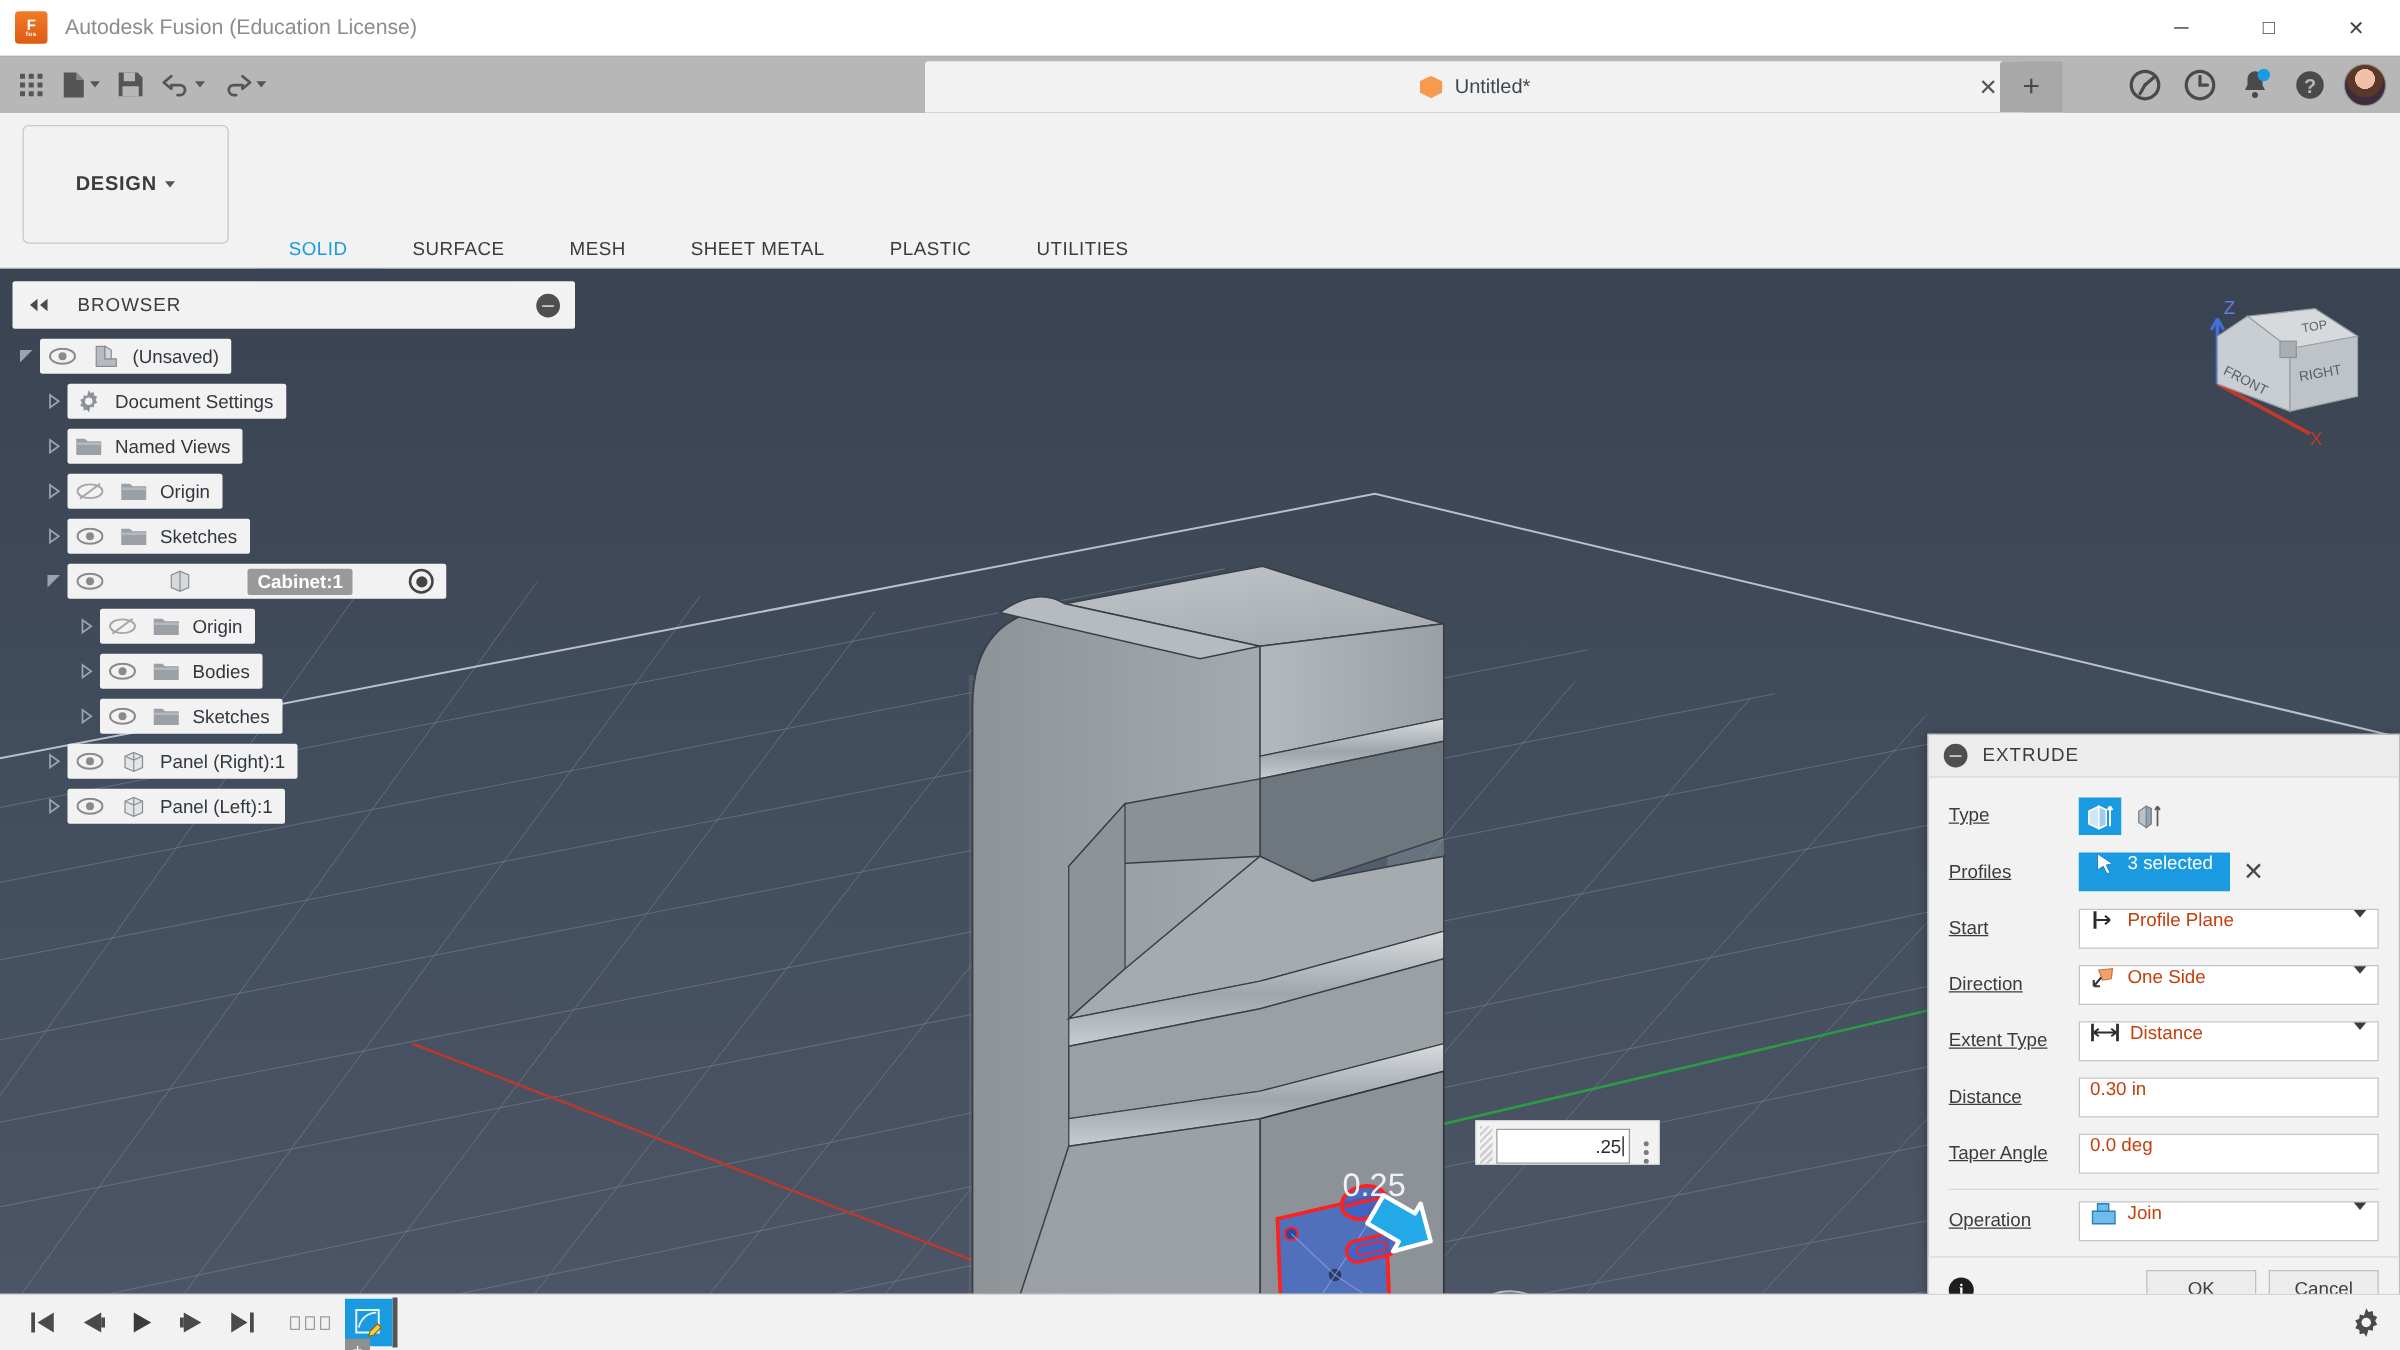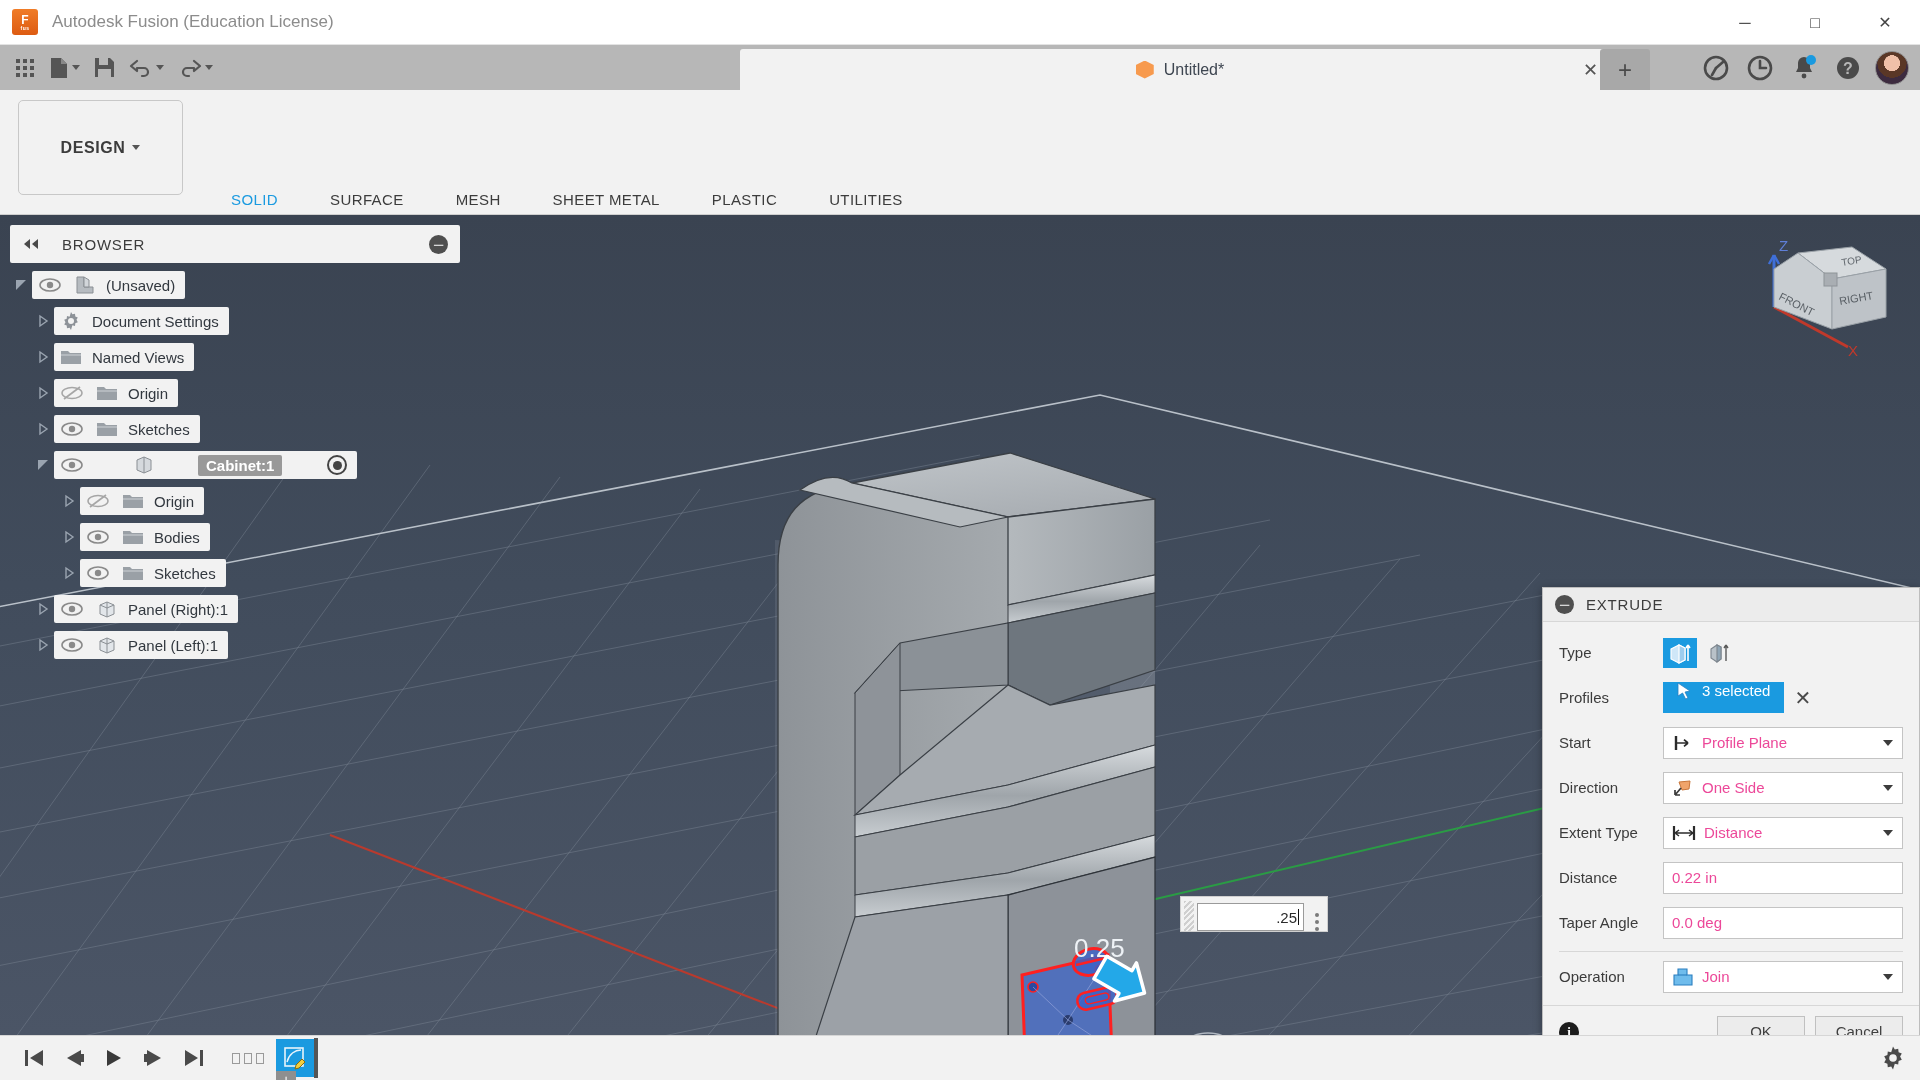--- a/index.html
+++ b/index.html
@@ -157,35 +157,35 @@
     background: #f2f2f2; border: 1px solid #bdbdbd; z-index: 20;
     box-shadow: 0 2px 8px rgba(0,0,0,.35);
   }
   .dlg-hdr {
     height: 34px; display: flex; align-items: center; gap: 12px; padding: 0 12px;
     background: #ececec; border-bottom: 1px solid #d7d7d7;
   }
   .dlg-title { font-size: 15px; color: #3c3c3c; letter-spacing: .8px; }
   .dlg-body { padding: 8px 16px 6px 16px; }
   .row { display: flex; align-items: center; height: 45px; }
-  .row .lbl { width: 104px; font-size: 15px; color: #3c3c3c; }
+  .row .lbl { width: 104px; font-size: 15px; color: #3c3c3c; text-decoration: underline; }
   .ctl-wrap { flex: 1; display: flex; align-items: center; gap: 10px; }
   .typebtn {
     width: 34px; height: 30px; display: flex; align-items: center; justify-content: center;
   }
   .typebtn.on { background: #1a9ae0; }
   .selchip {
     background: #1a9ae0; color: #fff; height: 31px; min-width: 120px;
     display: flex; align-items: flex-start; gap: 10px; padding: 0 14px; font-size: 15px;
   }
   .xbtn { font-size: 20px; color: #4a4a4a; }
   .field {
     flex: 1; height: 32px; background: #fff; border: 1px solid #c4c4c4;
-    display: flex; align-items: center; padding: 0 8px; gap: 8px;
-    font-size: 15px; color: #ec4899; position: relative;
+    display: flex; align-items: flex-start; padding: 0 8px; gap: 8px;
+    font-size: 15px; color: #c2410c; position: relative;
   }
   .field .dd {
     position: absolute; right: 9px; width: 0; height: 0;
     border-left: 5px solid transparent; border-right: 5px solid transparent;
     border-top: 6px solid #3c3c3c;
   }
   .hr { height: 1px; background: #d7d7d7; margin: 6px 0 2px 0; }
   .dlg-foot {
     height: 52px; display: flex; align-items: center; padding: 0 16px;
     border-top: 1px solid #d7d7d7; background: #f2f2f2;
@@ -1108,21 +1108,21 @@
               <span>Distance</span>
               <span class="dd"></span>
             </span>
           </span>
         </div>
 
         <div class="row">
           <span class="lbl">Distance</span>
           <span class="ctl-wrap">
             <span class="field">
-              <span>0.22 in</span>
+              <span>0.30 in</span>
             </span>
           </span>
         </div>
 
         <div class="row">
           <span class="lbl">Taper Angle</span>
           <span class="ctl-wrap">
             <span class="field">
               <span>0.0 deg</span>
             </span>

